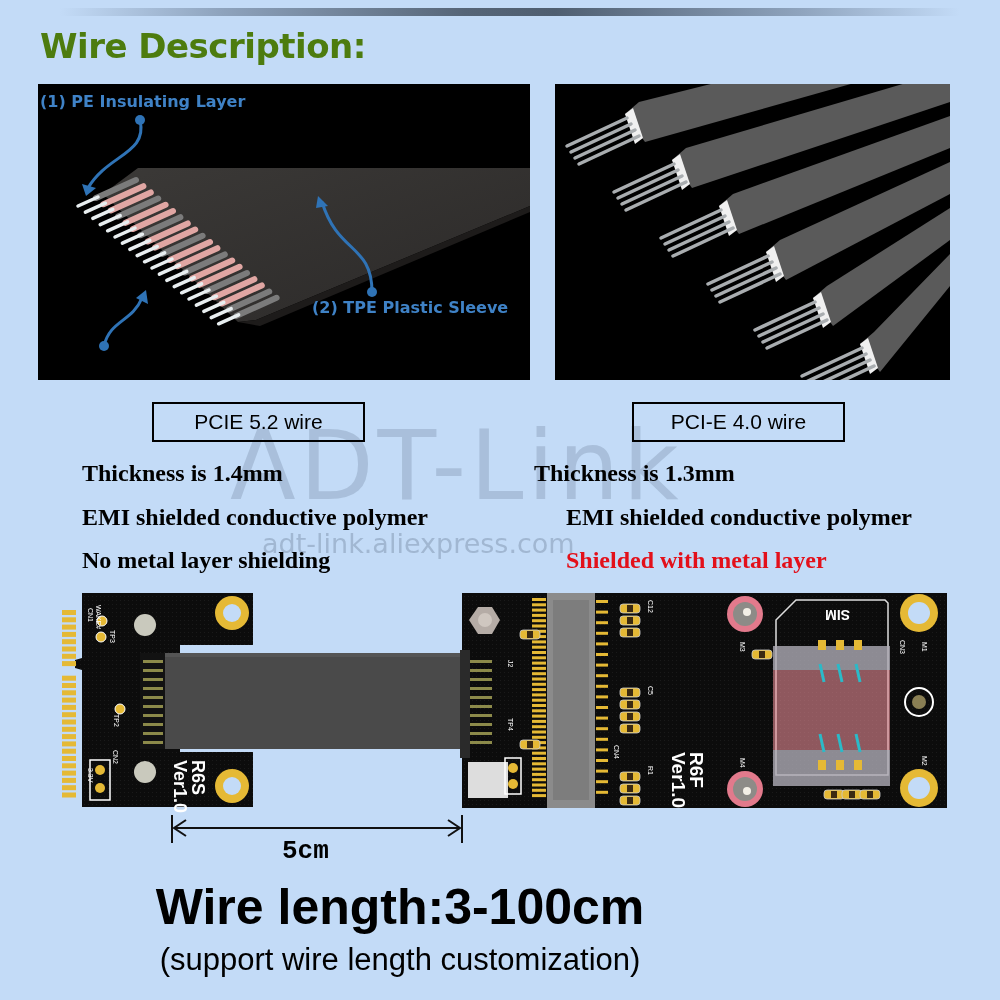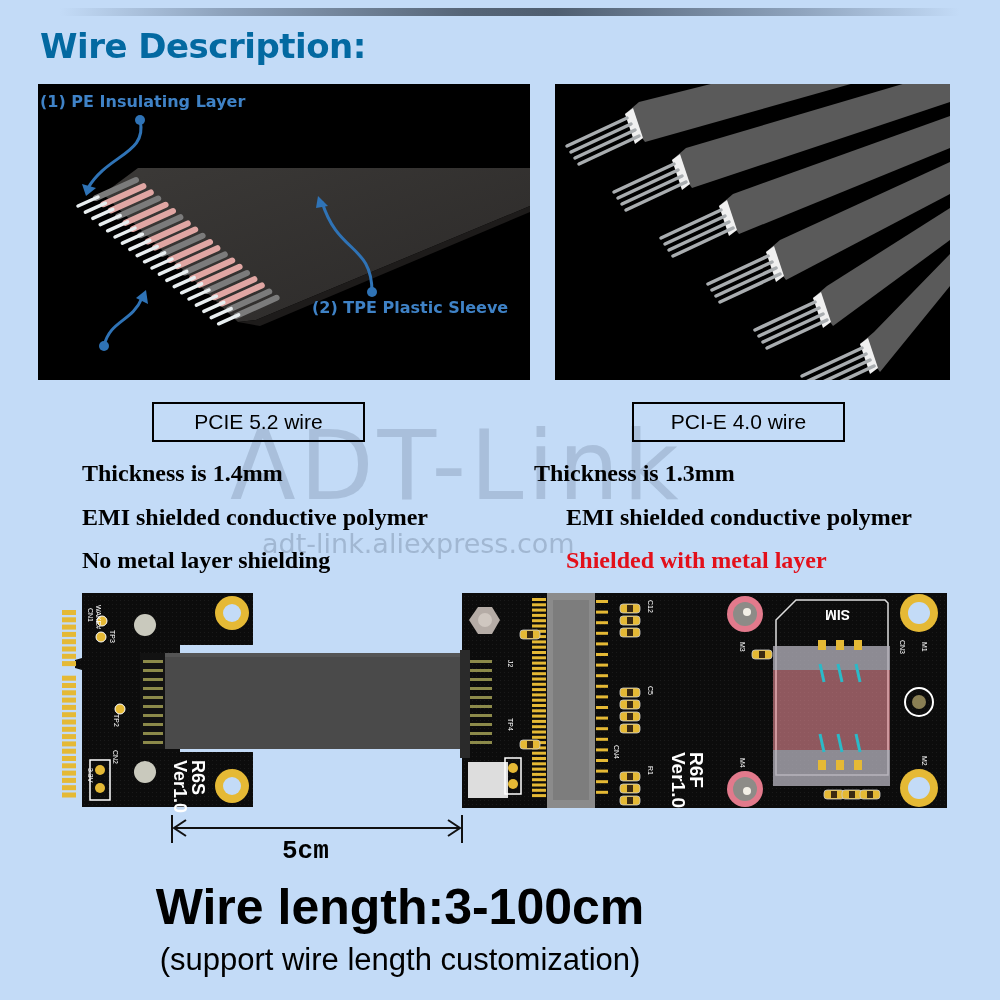--- a/index.html
+++ b/index.html
@@ -8,21 +8,21 @@
     background:#c3dbf7;
     font-family:"DejaVu Sans", sans-serif;
     position:relative;
   }
   .topbar {
     position:absolute; left:60px; top:8px; width:900px; height:8px;
     background:linear-gradient(90deg, rgba(195,219,247,0) 0%, #8ea3bd 18%, #566577 45%, #4f5e70 55%, #8ea3bd 82%, rgba(195,219,247,0) 100%);
   }
   .title {
     position:absolute; left:40px; top:26px;
-    font-size:34px; font-weight:bold; color:#0369a1; letter-spacing:-0.5px;
+    font-size:34px; font-weight:bold; color:#4d7c0f; letter-spacing:-0.5px;
   }
   .panel {
     position:absolute; background:#000000; overflow:hidden;
   }
   #panel-left { left:38px; top:84px; width:492px; height:296px; }
   #panel-right { left:555px; top:84px; width:395px; height:296px; }
   .callout {
     position:absolute; color:#3f82c6; font-weight:bold; font-size:16px;
     white-space:nowrap;
   }

